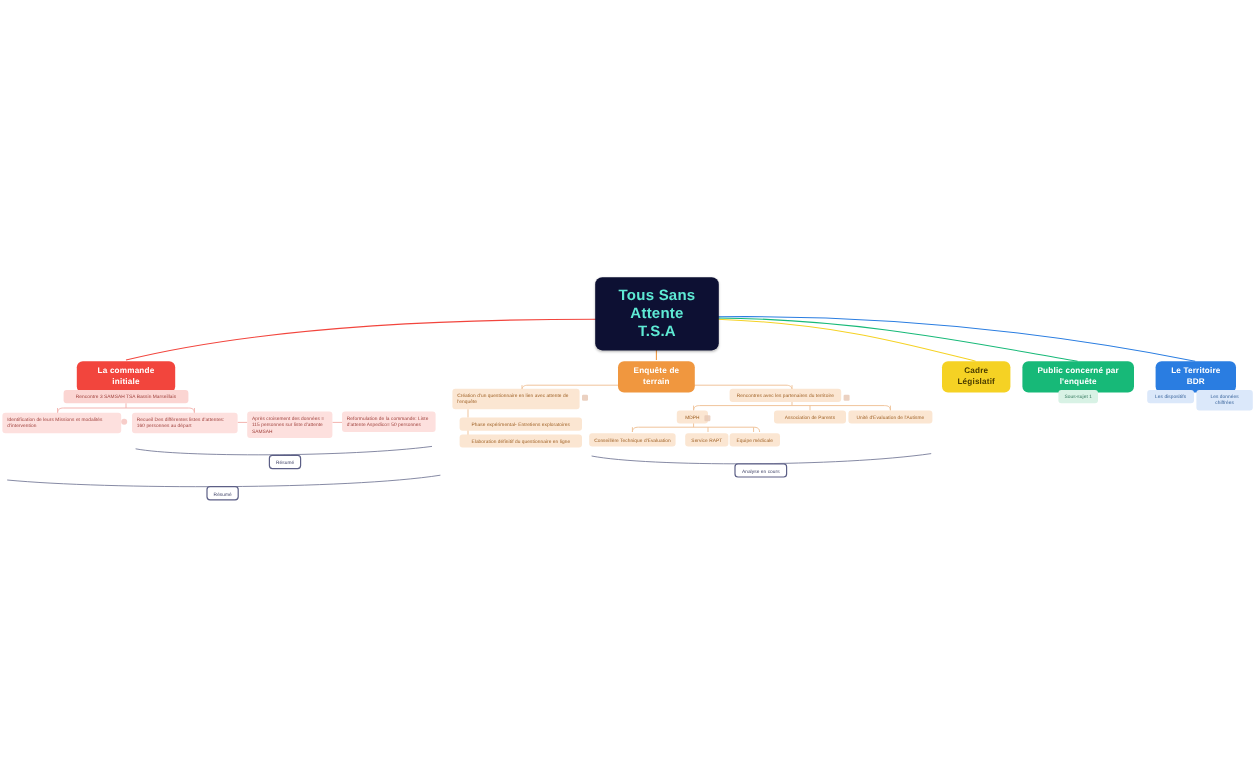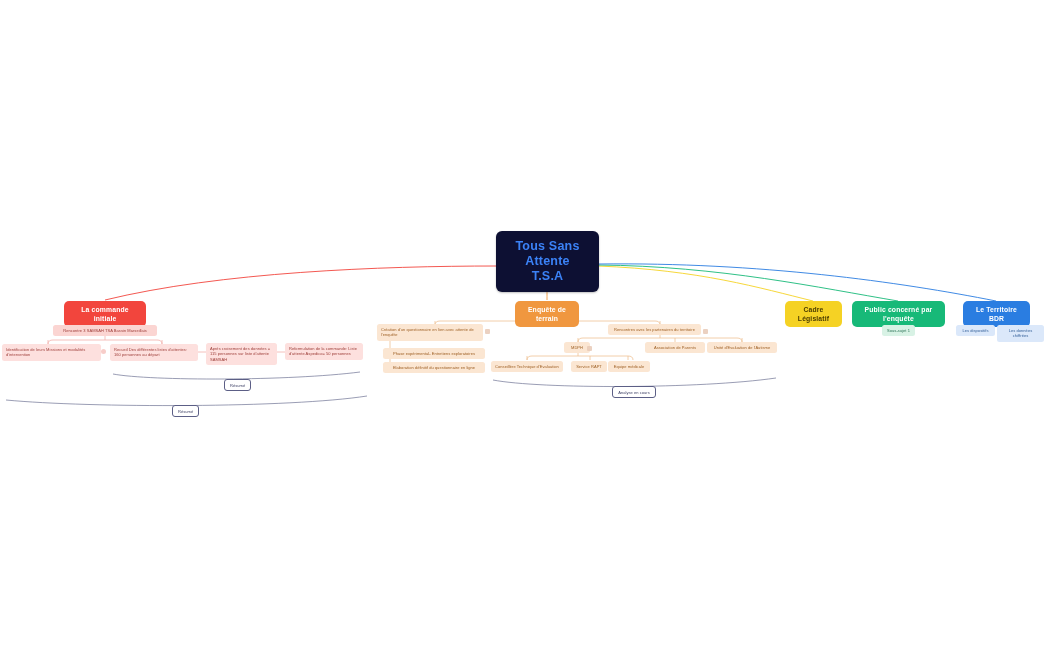--- a/index.html
+++ b/index.html
@@ -8,21 +8,21 @@
     font-family:"Liberation Sans",sans-serif;
     overflow:hidden;position:relative;
   }
   #canvas{position:absolute;left:0;top:0;width:1049px;height:650px;}
   svg.links{position:absolute;left:0;top:0;width:1049px;height:650px;pointer-events:none;}
 
   .node{position:absolute;box-sizing:border-box;white-space:pre-line;}
 
   
   .root{
-    background:#0d1033;color:#3b82f6;border-radius:6px;
+    background:#0d1033;color:#5eead4;border-radius:6px;
     font-size:12.5px;font-weight:bold;line-height:15px;
     text-align:center;padding:8px 10px;letter-spacing:.2px;
     box-shadow:0 1px 2px rgba(0,0,0,.25);
   }
 
   
   .l1{
     border-radius:5px;color:#fff;font-size:6.8px;font-weight:bold;
     text-align:center;padding:4px 8px;line-height:9px;letter-spacing:.15px;
   }

